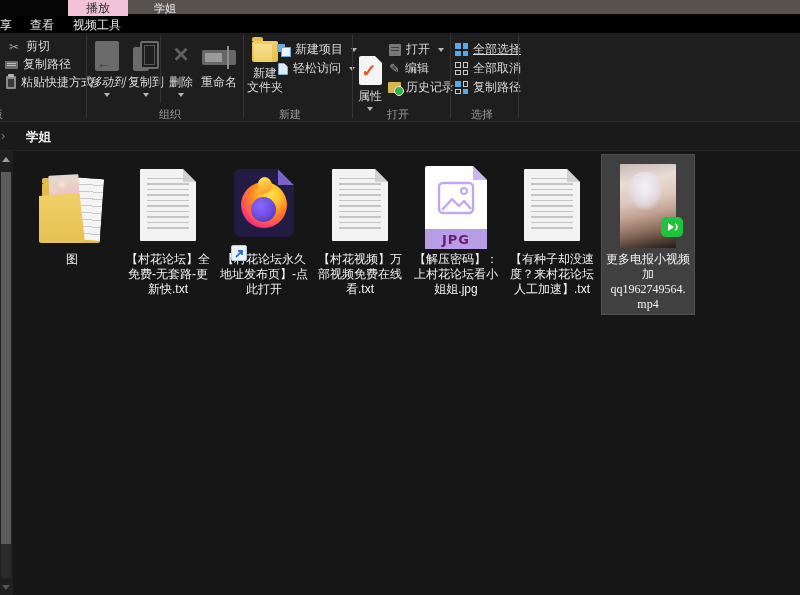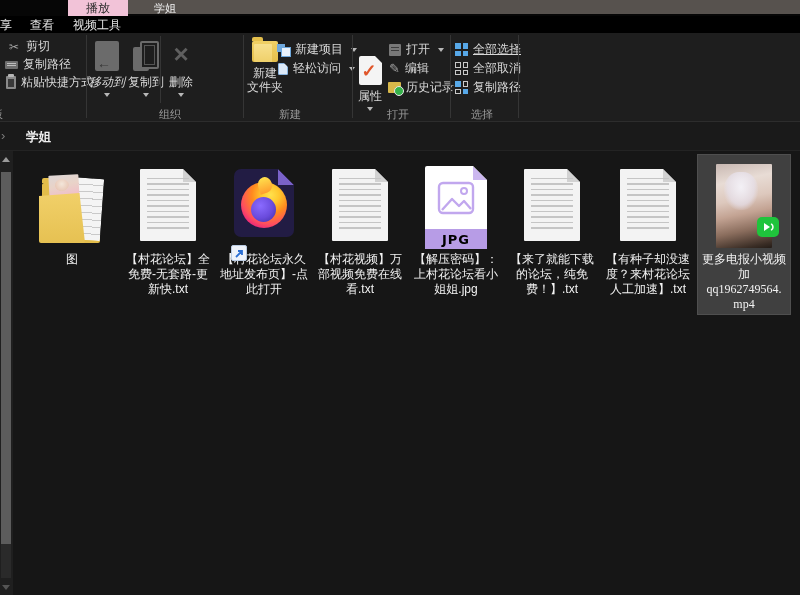--- a/index.html
+++ b/index.html
@@ -164,21 +164,21 @@
   .badge-shortcut { position:absolute; left:12px; bottom:-12px; width:16px; height:16px; background:#eef3fb;
              border:1px solid #b9cbe2; border-radius:2px; display:flex; align-items:center; justify-content:center; }
 
   
   .icon-jpg { width:62px; height:83px; background:#ffffff; border-radius:2px; position:relative;
               clip-path:polygon(0 0, calc(100% - 14px) 0, 100% 14px, 100% 100%, 0 100%); }
   .j-fold { position:absolute; top:0; right:0; width:14px; height:14px; background:#cbb7ef; clip-path:polygon(0 0, 100% 100%, 0 100%); }
   .j-glyph { position:absolute; left:12px; top:15px; }
   .j-band { position:absolute; left:0; right:0; bottom:0; height:20px; background:#b79ce6;
             display:flex; align-items:center; justify-content:center;
-            font-family:"DejaVu Sans", sans-serif; font-weight:bold; font-size:13px; letter-spacing:1px; color:#000000; }
+            font-family:"DejaVu Sans", sans-serif; font-weight:bold; font-size:13px; letter-spacing:1px; color:#701a75; }
 
   
   .icon-mp4 { width:56px; height:84px; position:relative; margin-bottom:1px; border-radius:1px;
               background:linear-gradient(168deg,#c8b8b2 0%, #e8dcd5 22%, #ddc8bd 42%, #c3a393 58%, #8a6d5d 76%, #3a2d25 94%, #241c17 100%); }
   .icon-mp4::before { content:""; position:absolute; left:8px; top:8px; width:34px; height:38px; border-radius:45%;
               background:radial-gradient(ellipse at 50% 40%, rgba(244,242,248,0.95) 0%, rgba(230,224,235,0.7) 55%, transparent 75%); }
   .badge-play { position:absolute; right:-7px; bottom:11px; width:22px; height:20px; background:#1fc43c;
               border-radius:5px; display:flex; align-items:center; justify-content:center; }
 
   .clip-sliver { position:absolute; font-size:11px; color:#9a9a9a; top:74px; }
@@ -227,20 +227,24 @@
     <span class="lbl">复制到</span>
     <span class="dd dd-below"></span>
   </div>
 
   <div class="vsep vsep-inner" style="left:160px;"></div>
 
   <div class="bigbtn btn-delete">
     <span class="ic-delete">×</span>
     <span class="lbl">删除</span>
     <span class="dd dd-below"></span>
+  </div>
+  <div class="bigbtn btn-rename">
+    <span class="ic-rename"></span>
+    <span class="lbl">重命名</span>
   </div>
   <div class="grouplabel grouplabel-org">组织</div>
 
   <div class="vsep" style="left:243px;"></div>
 
   <div class="bigbtn btn-newfolder">
     <span class="ic-newfolder"></span>
     <span class="lbl">
       <div>新建</div>
       <div>文件夹</div>
@@ -407,33 +411,20 @@
           <div class="j-band">JPG</div>
         </div>
       </div>
       <div class="label">
         <div>【解压密码】：</div>
         <div>上村花论坛看小</div>
         <div>姐姐.jpg</div>
       </div>
     </div>
 
-    <div class="tile">
-      <div class="iconbox">
-        <div class="icon-doc">
-            <div class="d-fold"></div>
-            <div class="d-lines"></div>
-          </div>
-      </div>
-      <div class="label">
-        <div>【来了就能下载</div>
-        <div>的论坛，纯免</div>
-        <div>费！】.txt</div>
-      </div>
-    </div>
 
     <div class="tile">
       <div class="iconbox">
         <div class="icon-doc">
             <div class="d-fold"></div>
             <div class="d-lines"></div>
           </div>
       </div>
       <div class="label">
         <div>【有种子却没速</div>

